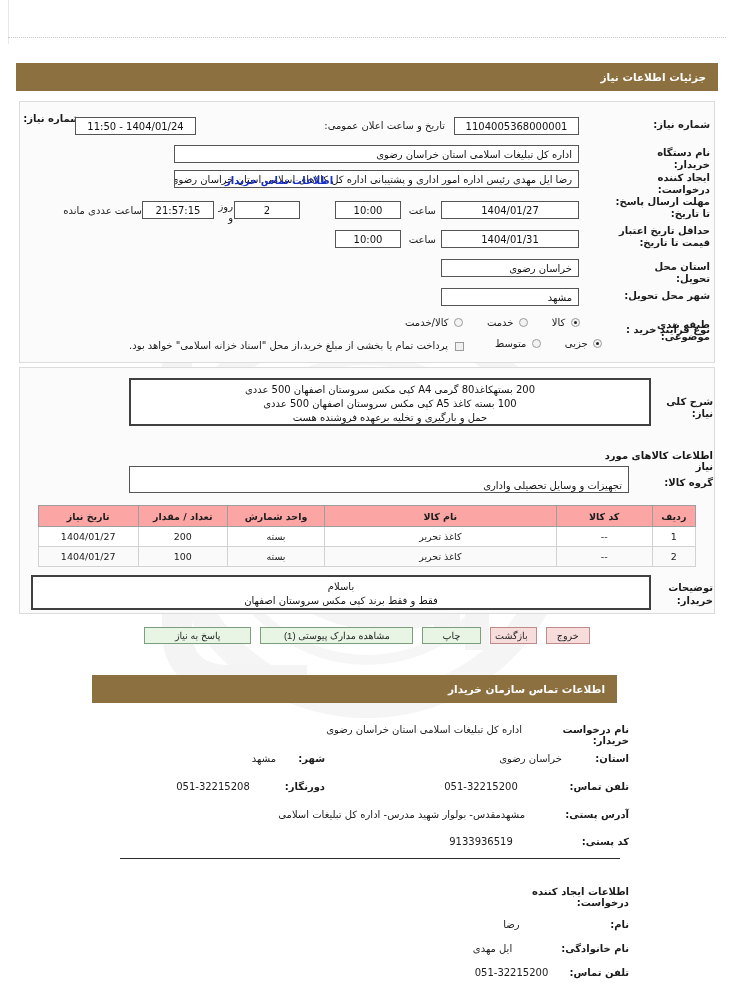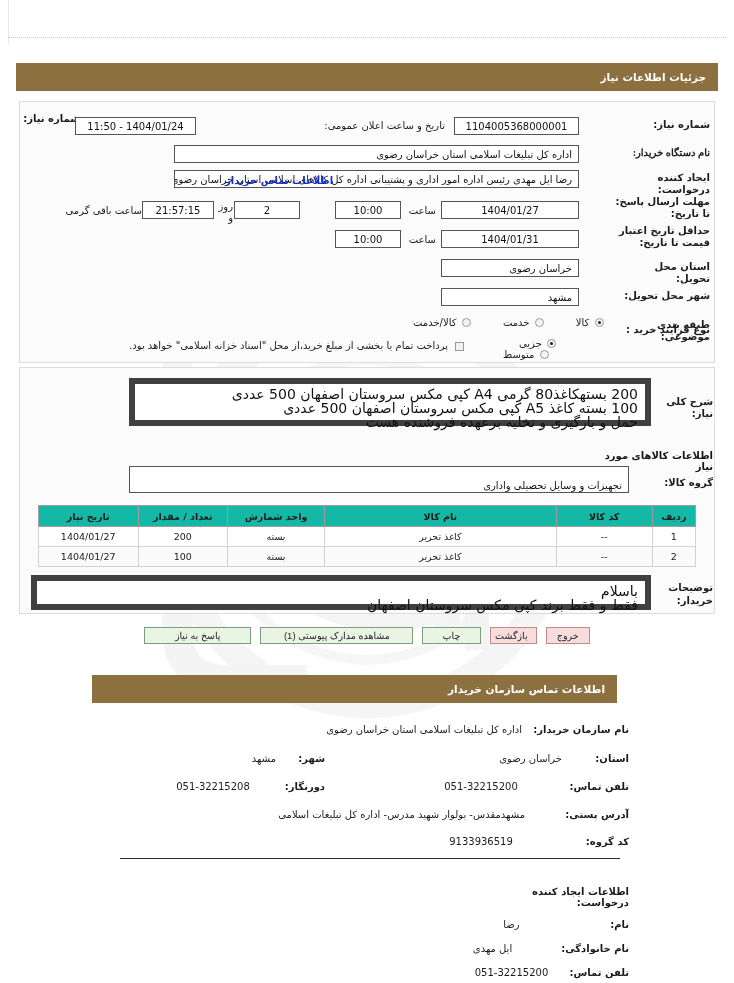--- a/index.html
+++ b/index.html
@@ -90,38 +90,38 @@
   .radio.on{background:#f3f3f3;}
   .radio.on::after{
     content:"";position:absolute;left:2px;top:2px;
     width:3px;height:3px;border-radius:50%;background:#222;
   }
   .chk{
     display:inline-block;width:9px;height:9px;
     border:1px solid #9a9a9a;background:#f1f1f1;
     vertical-align:-1px;box-sizing:border-box;
   }
-  .opt{margin-left:13px;margin-right:2px;font-size:10px;}
+  .opt{margin-left:5px;margin-right:2px;font-size:10px;}
   .optgrp{display:inline-block;margin-left:16px;}
 
   
   .boxarea{
-    border:6px solid #404040;background:#ffffff;
+    border:2px solid #404040;background:#ffffff;
     box-sizing:border-box;padding:3px 7px;
-    font-size:14px;line-height:14px;text-align:right;color:#111;
+    font-size:10px;line-height:14px;text-align:center;color:#111;
   }
 
   
   .tbl{
     position:absolute;left:38px;top:505px;width:658px;
     border-collapse:collapse;background:#ffffff;
     font-size:9.5px;
   }
   .tbl th{
-    background:#14b8a6;
+    background:#fca5a5;
     color:#1d1d1d;font-weight:bold;
     border:1px solid #9e9e9e;
     height:18px;padding:1px 4px;
     text-align:center;white-space:nowrap;
   }
   .tbl td{
     border:1px solid #d2d2d2;
     height:17px;padding:1px 5px;
     text-align:center;background:#ffffff;color:#1b1b1b;
   }
@@ -181,35 +181,35 @@
 
   <div class="row" style="left:0;top:113px;">
     <div class="lbl" style="position:absolute;right:-80px;top:0;width:95px;">شماره نیاز:</div>
   </div>
   <div class="fld ctr" style="position:absolute;left:454px;top:117px;width:125px;height:18px;">1104005368000001</div>
   <div class="lbl" style="position:absolute;left:624px;top:119px;width:86px;text-align:right;">شماره نیاز:</div>
   <div class="plain" style="position:absolute;left:285px;top:120px;width:160px;text-align:right;">تاریخ و ساعت اعلان عمومی:</div>
   <div class="fld ctr" style="position:absolute;left:75px;top:117px;width:121px;height:18px;">1404/01/24 - 11:50</div>
 
   <div class="fld" style="position:absolute;left:174px;top:145px;width:405px;height:18px;">اداره کل تبلیغات اسلامی استان خراسان رضوی</div>
-  <div class="lbl" style="position:absolute;left:624px;top:147px;width:86px;font-family:Liberation Serif, serif;">نام دستگاه خریدار:</div>
+  <div class="lbl" style="position:absolute;left:624px;top:147px;width:86px;">نام دستگاه خریدار:</div>
 
   <div class="fld" style="position:absolute;left:174px;top:170px;width:405px;height:18px;">رضا ایل مهدی رئیس اداره امور اداری و پشتیبانی اداره کل کالاهای اسلامی استان خراسان رضوی</div>
   <a class="blue-link" style="position:absolute;left:180px;top:175px;">اطلاعات تماس خریدار</a>
   <div class="lbl" style="position:absolute;left:624px;top:172px;width:86px;">ایجاد کننده درخواست:</div>
 
   <div class="lbl" style="position:absolute;left:614px;top:196px;width:96px;">مهلت ارسال پاسخ: تا تاریخ:</div>
   <div class="fld ctr" style="position:absolute;left:441px;top:201px;width:138px;height:18px;">1404/01/27</div>
   <div class="plain" style="position:absolute;left:404px;top:205px;width:32px;text-align:right;">ساعت</div>
   <div class="fld ctr" style="position:absolute;left:335px;top:201px;width:66px;height:18px;">10:00</div>
 
   <div class="fld ctr" style="position:absolute;left:234px;top:201px;width:66px;height:18px;">2</div>
   <div class="plain" style="position:absolute;left:213px;top:201px;width:20px;text-align:right;line-height:11px;">روز و</div>
   <div class="fld ctr" style="position:absolute;left:142px;top:201px;width:72px;height:18px;">21:57:15</div>
-  <div class="plain" style="position:absolute;left:62px;top:205px;width:80px;text-align:right;">ساعت باقی گرمی</div>
+  <div class="plain" style="position:absolute;left:62px;top:205px;width:80px;text-align:right;">ساعت عددی مانده</div>
 
   <div class="lbl" style="position:absolute;left:607px;top:225px;width:103px;">حداقل تاریخ اعتبار قیمت تا تاریخ:</div>
   <div class="fld ctr" style="position:absolute;left:441px;top:230px;width:138px;height:18px;">1404/01/31</div>
   <div class="plain" style="position:absolute;left:404px;top:234px;width:32px;text-align:right;">ساعت</div>
   <div class="fld ctr" style="position:absolute;left:335px;top:230px;width:66px;height:18px;">10:00</div>
 
   <div class="fld" style="position:absolute;left:441px;top:259px;width:138px;height:18px;">خراسان رضوی</div>
   <div class="lbl" style="position:absolute;left:624px;top:261px;width:86px;">استان محل تحویل:</div>
 
   <div class="fld" style="position:absolute;left:441px;top:288px;width:138px;height:18px;">مشهد</div>
@@ -299,37 +299,37 @@
   <div class="btnrow">
     <button class="btn" style="width:116px;">پاسخ به نیاز</button>
     <button class="btn" style="width:166px;">مشاهده مدارک پیوستی (1)</button>
     <button class="btn" style="width:62px;">چاپ</button>
     <button class="btn red" style="width:47px;">بازگشت</button>
     <button class="btn red" style="width:47px;">خروج</button>
   </div>
 
   <div class="bar bar-contact">اطلاعات تماس سازمان خریدار</div>
 
-  <div class="ci ci-l" style="left:529px;top:724px;width:100px;">نام سازمان خریدار:</div>
+  <div class="ci ci-l" style="left:529px;top:724px;width:100px;">نام درخواست خریدار:</div>
   <div class="ci ci-v" style="left:290px;top:724px;width:232px;">اداره کل تبلیغات اسلامی استان خراسان رضوی</div>
 
   <div class="ci ci-l" style="left:568px;top:753px;width:61px;">استان:</div>
   <div class="ci ci-v" style="left:400px;top:753px;width:162px;">خراسان رضوی</div>
   <div class="ci ci-l" style="left:282px;top:753px;width:43px;">شهر:</div>
   <div class="ci ci-v" style="left:180px;top:753px;width:96px;">مشهد</div>
 
   <div class="ci ci-l" style="left:558px;top:781px;width:71px;">تلفن تماس:</div>
   <div class="ci ci-v" style="left:400px;top:781px;width:162px;direction:ltr;text-align:center;">051-32215200</div>
   <div class="ci ci-l" style="left:270px;top:781px;width:55px;">دورنگار:</div>
   <div class="ci ci-v" style="left:160px;top:781px;width:106px;direction:ltr;text-align:center;">051-32215208</div>
 
   <div class="ci ci-l" style="left:554px;top:809px;width:75px;">آدرس پستی:</div>
   <div class="ci ci-v" style="left:245px;top:809px;width:280px;">مشهدمقدس- بولوار شهید مدرس- اداره کل تبلیغات اسلامی</div>
 
-  <div class="ci ci-l" style="left:562px;top:836px;width:67px;">کد گروه:</div>
+  <div class="ci ci-l" style="left:562px;top:836px;width:67px;">کد پستی:</div>
   <div class="ci ci-v" style="left:400px;top:836px;width:162px;direction:ltr;text-align:center;">9133936519</div>
 
   <div class="divider"></div>
 
   <div class="ci ci-l" style="left:500px;top:886px;width:129px;">اطلاعات ایجاد کننده درخواست:</div>
 
   <div class="ci ci-l" style="left:589px;top:919px;width:40px;">نام:</div>
   <div class="ci ci-v" style="left:440px;top:919px;width:143px;text-align:center;">رضا</div>
 
   <div class="ci ci-l" style="left:551px;top:943px;width:78px;">نام خانوادگی:</div>

